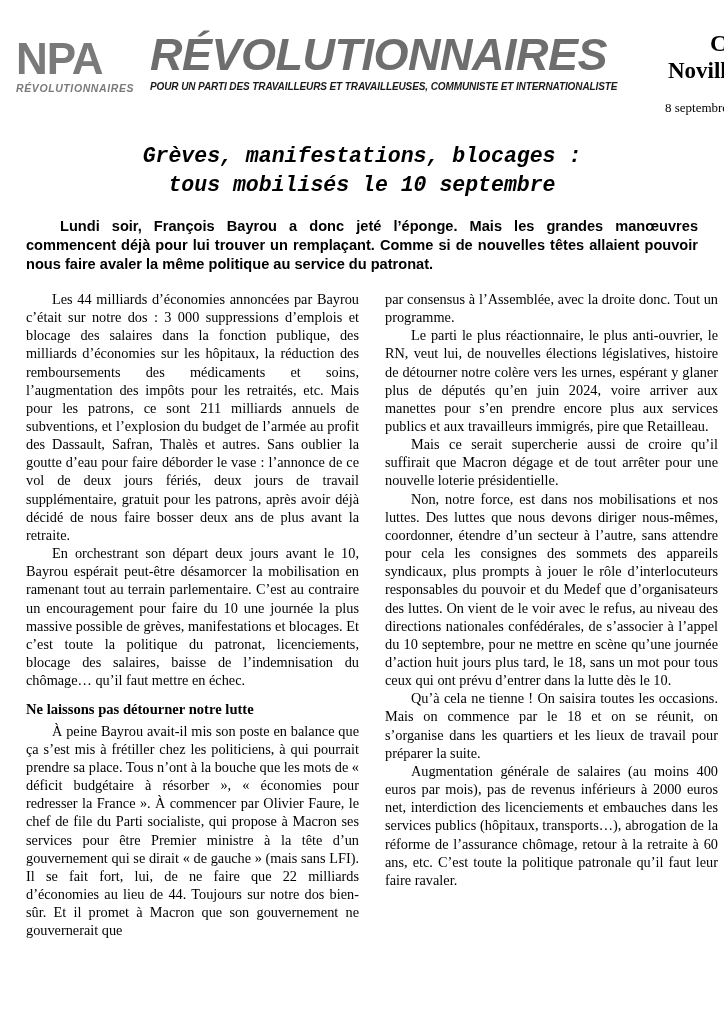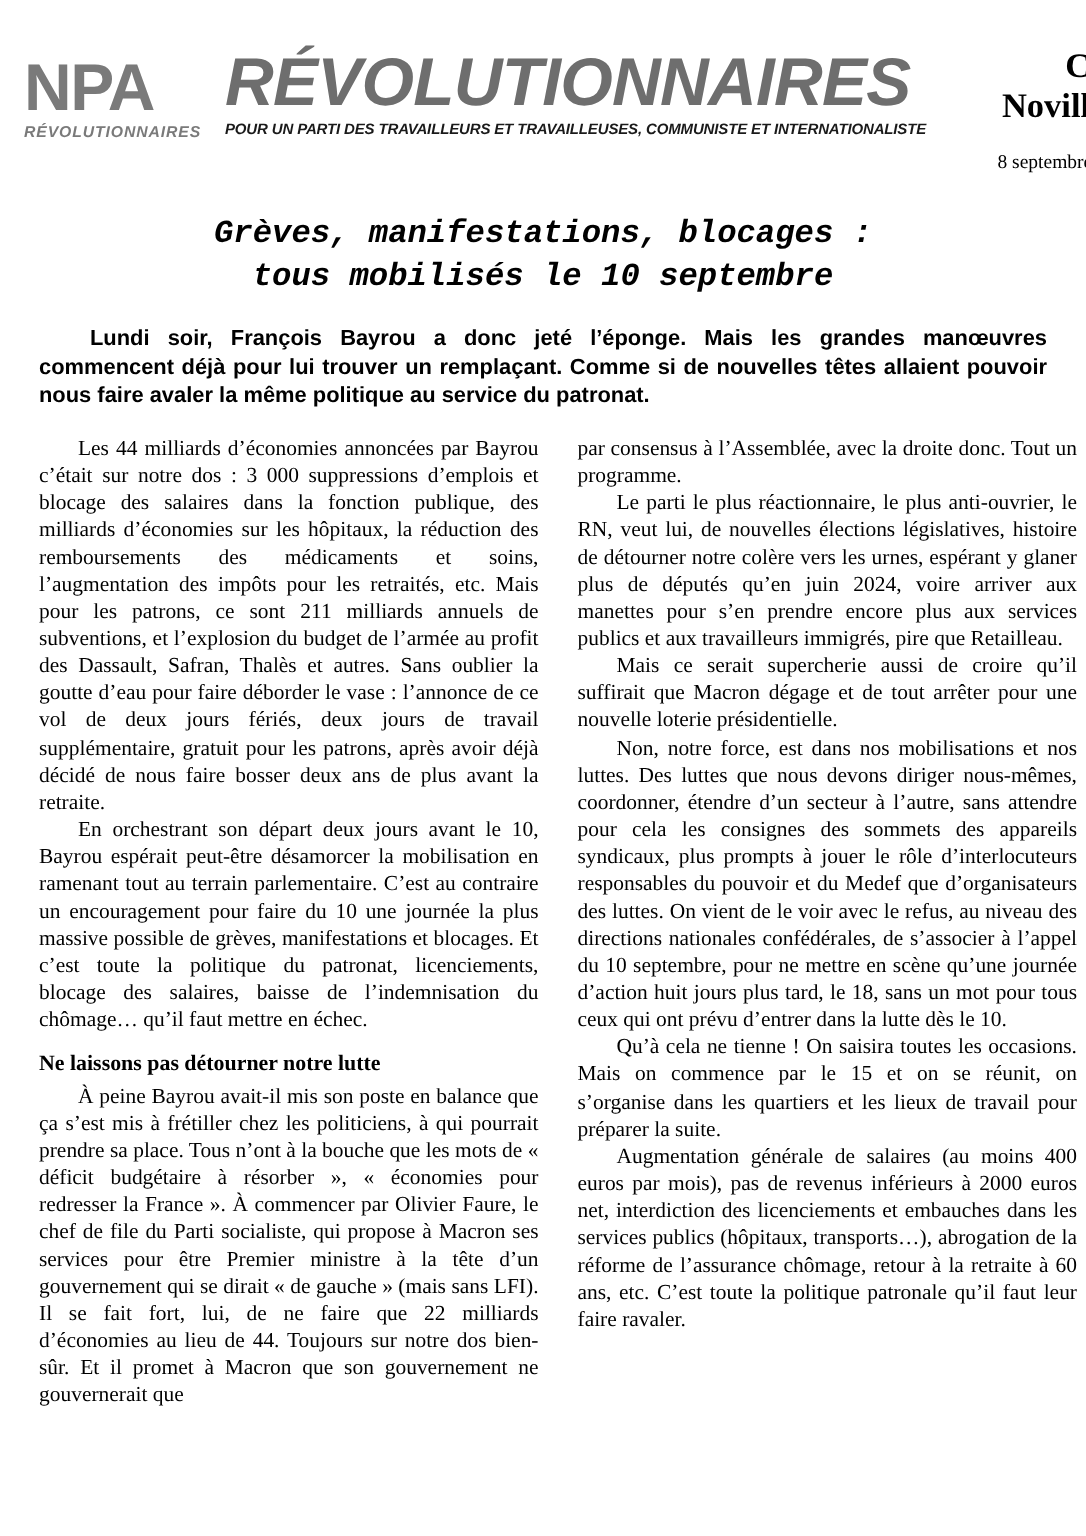--- a/index.html
+++ b/index.html
@@ -182,18 +182,18 @@
       <p>En orchestrant son départ deux jours avant le 10, Bayrou espérait peut-être désamorcer la mobilisation en ramenant tout au terrain parlementaire. C’est au contraire un encouragement pour faire du 10 une journée la plus massive possible de grèves, manifestations et blocages. Et c’est toute la politique du patronat, licenciements, blocage des salaires, baisse de l’indemnisation du chômage… qu’il faut mettre en échec.</p>
       <h2 class="sub spaced">Ne laissons pas détourner notre lutte</h2>
       <p>À peine Bayrou avait-il mis son poste en balance que ça s’est mis à frétiller chez les politiciens, à qui pourrait prendre sa place. Tous n’ont à la bouche que les mots de « déficit budgétaire à résorber », « économies pour redresser la France ». À commencer par Olivier Faure, le chef de file du Parti socialiste, qui propose à Macron ses services pour être Premier ministre à la tête d’un gouvernement qui se dirait « de gauche » (mais sans LFI). Il se fait fort, lui, de ne faire que 22 milliards d’économies au lieu de 44. Toujours sur notre dos bien-sûr. Et il promet à Macron que son gouvernement ne gouvernerait que</p>
     </div>
 
     <div class="col">
       <p class="noindent">par consensus à l’Assemblée, avec la droite donc. Tout un programme.</p>
       <p>Le parti le plus réactionnaire, le plus anti-ouvrier, le RN, veut lui, de nouvelles élections législatives, histoire de détourner notre colère vers les urnes, espérant y glaner plus de députés qu’en juin 2024, voire arriver aux manettes pour s’en prendre encore plus aux services publics et aux travailleurs immigrés, pire que Retailleau.</p>
       <p>Mais ce serait supercherie aussi de croire qu’il suffirait que Macron dégage et de tout arrêter pour une nouvelle loterie présidentielle.</p>
       <p>Non, notre force, est dans nos mobilisations et nos luttes. Des luttes que nous devons diriger nous-mêmes, coordonner, étendre d’un secteur à l’autre, sans attendre pour cela les consignes des sommets des appareils syndicaux, plus prompts à jouer le rôle d’interlocuteurs responsables du pouvoir et du Medef que d’organisateurs des luttes. On vient de le voir avec le refus, au niveau des directions nationales confédérales, de s’associer à l’appel du 10 septembre, pour ne mettre en scène qu’une journée d’action huit jours plus tard, le 18, sans un mot pour tous ceux qui ont prévu d’entrer dans la lutte dès le 10.</p>
-      <p>Qu’à cela ne tienne ! On saisira toutes les occasions. Mais on commence par le 15 et on se réunit, on s’organise dans les quartiers et les lieux de travail pour préparer la suite.</p>
+      <p>Qu’à cela ne tienne ! On saisira toutes les occasions. Mais on commence par le 18 et on se réunit, on s’organise dans les quartiers et les lieux de travail pour préparer la suite.</p>
       <p>Augmentation générale de salaires (au moins 400 euros par mois), pas de revenus inférieurs à 2000 euros net, interdiction des licenciements et embauches dans les services publics (hôpitaux, transports…), abrogation de la réforme de l’assurance chômage, retour à la retraite à 60 ans, etc. C’est toute la politique patronale qu’il faut leur faire ravaler.</p>
     </div>
 
   </div>
 </div>
 
 </body></html>

